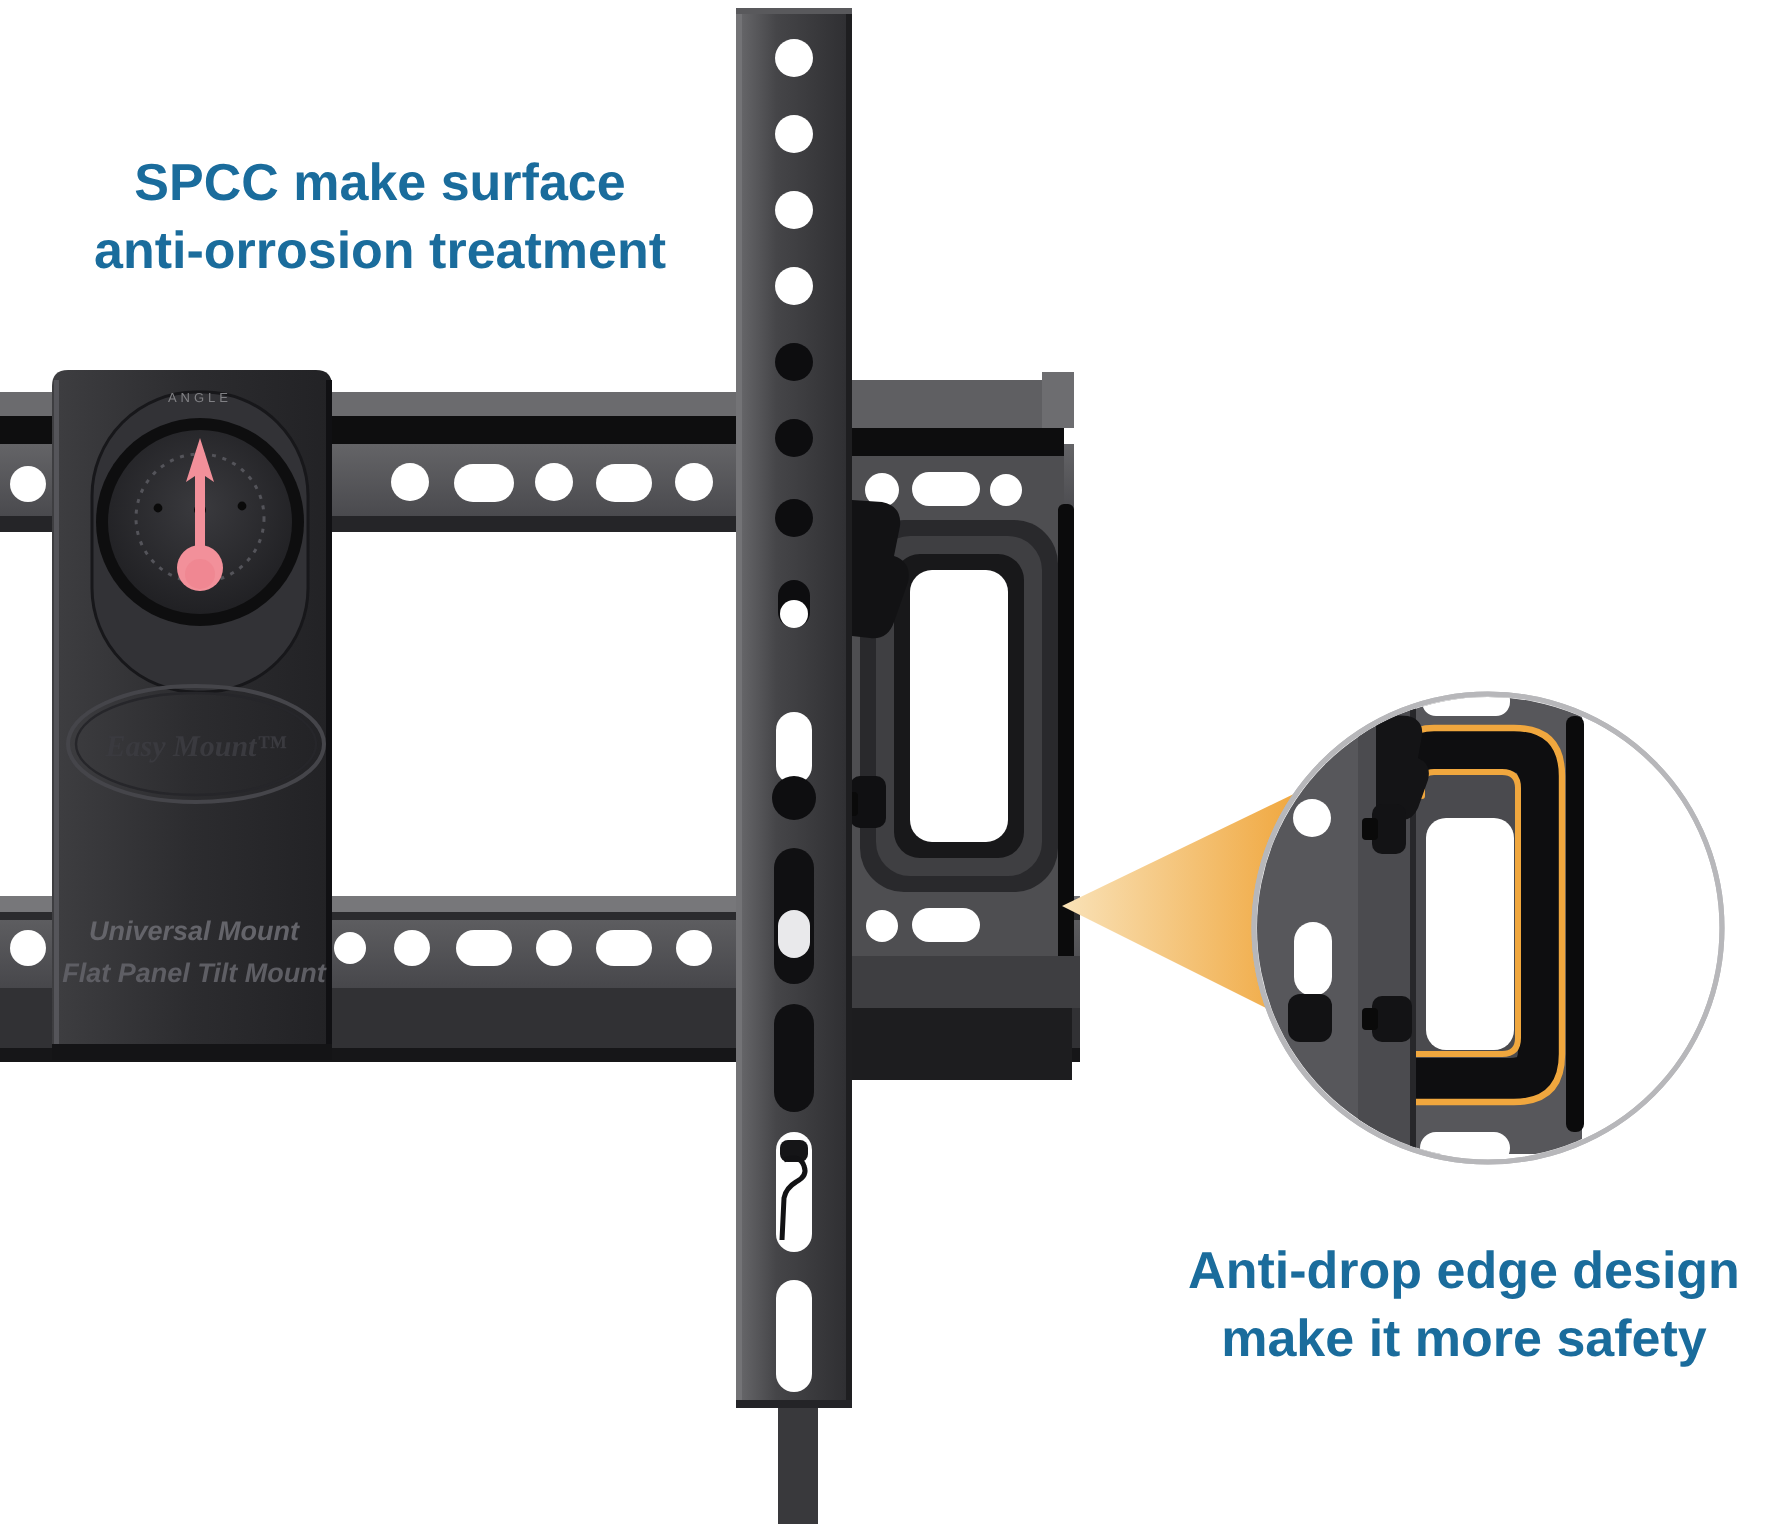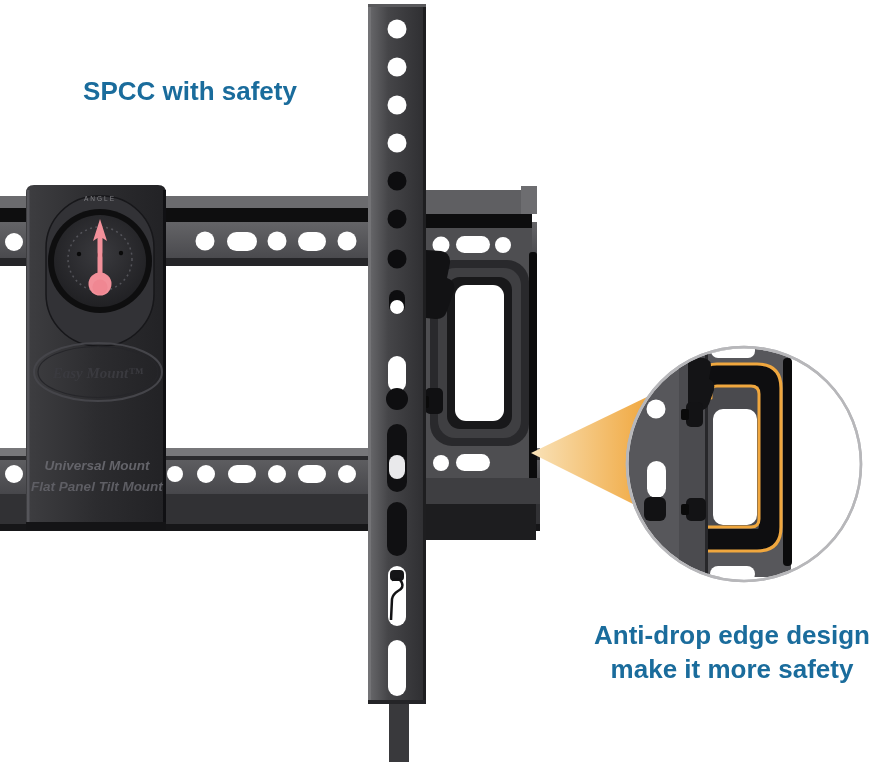--- a/index.html
+++ b/index.html
@@ -193,20 +193,21 @@
       <rect x="681" y="409" width="8" height="11" rx="2" fill="#0a0a0a"></rect>
       <rect x="686" y="498" width="20" height="23" rx="5" fill="#131315"></rect>
       <rect x="681" y="504" width="8" height="11" rx="2" fill="#0a0a0a"></rect>
       <rect x="783" y="358" width="9" height="208" rx="4" fill="#0b0b0c"></rect>
     </g>
     <circle cx="744" cy="464" r="117" fill="none" style="stroke:var(--inset_ring,#b7b7ba)" stroke-width="2.5"></circle>
   </g>
 </svg>
 
 <div class="ann" id="ann-spcc">
-  <span>SPCC with safety</span>
+  <span>SPCC make surface</span>
+  <span>anti-orrosion treatment</span>
 </div>
 <div class="ann" id="ann-drop">
   <span>Anti-drop edge design</span>
   <span>make it more safety</span>
 </div>
 
 </div>
 
 </body></html>

